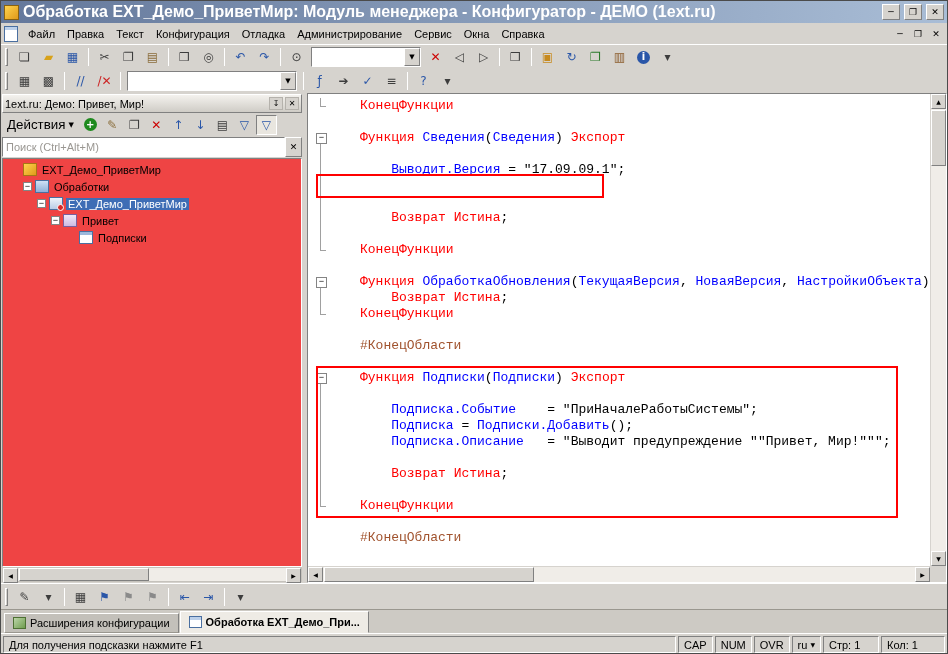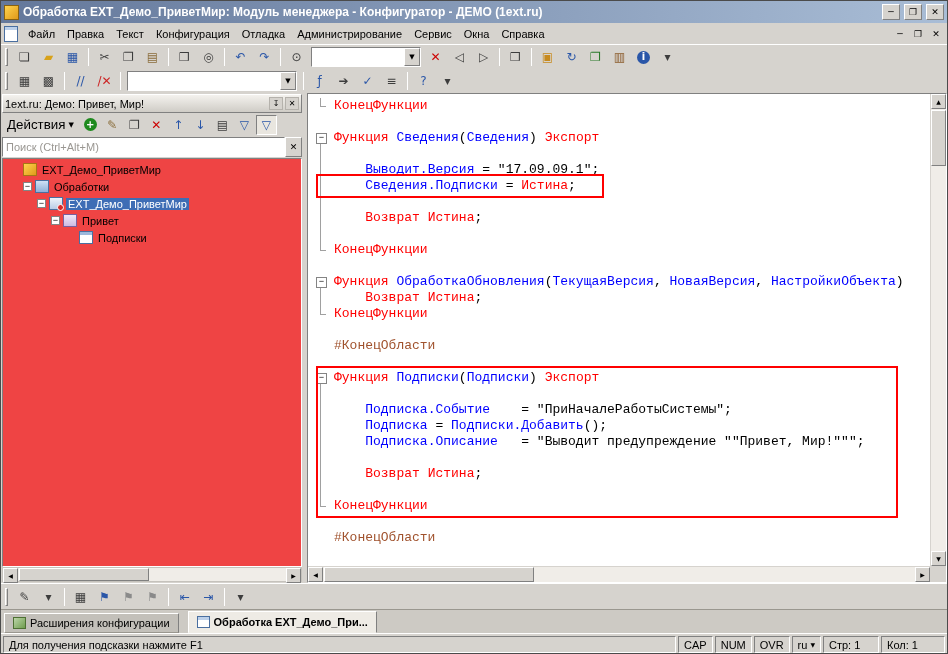--- a/index.html
+++ b/index.html
@@ -3,21 +3,21 @@
 <meta charset="utf-8">
 <style>
   *{box-sizing:border-box;margin:0;padding:0;}
   html,body{width:948px;height:654px;overflow:hidden;}
   body{font-family:"Liberation Sans",sans-serif;font-size:11px;background:#d6d3ce;color:#000;}
   .window{width:948px;height:654px;display:flex;flex-direction:column;border:1px solid #4b4b4b;background:#d6d3ce;}
 
   
   .titlebar{height:22px;flex:none;background:linear-gradient(to right,#64789b,#a9bdd6);display:flex;align-items:center;padding:0 3px;gap:4px;}
   .app-icon{width:15px;height:15px;flex:none;background:linear-gradient(135deg,#ffd34d,#e09a1a);border:1px solid #8a6210;}
-  .title-text{flex:1;color:#fff;font-weight:bold;font-size:12px;white-space:nowrap;overflow:hidden;}
+  .title-text{flex:1;color:#fff;font-weight:bold;font-size:16px;white-space:nowrap;overflow:hidden;}
   .win-ctrl{width:18px;height:16px;flex:none;background:#d6d3ce;border:1px solid;border-color:#fff #808080 #808080 #fff;font-size:9px;line-height:13px;text-align:center;font-family:"DejaVu Sans",sans-serif;}
 
   
   .menubar{height:22px;flex:none;display:flex;align-items:center;padding:0 3px;gap:2px;border-bottom:1px solid #fff;}
   .doc-icon{width:14px;height:16px;flex:none;background:#fff;border:1px solid #4a6fa0;box-shadow:inset 0 3px 0 #bcd0ea;margin-right:2px;}
   .menu-item{padding:3px 6px;cursor:default;}
   .menu-spacer{flex:1;}
   .mdi-ctrl{width:16px;height:14px;flex:none;background:#d6d3ce;border:1px solid #d6d3ce;font-size:9px;line-height:12px;text-align:center;font-family:"DejaVu Sans",sans-serif;}
 
   
@@ -66,21 +66,21 @@
   .editor{flex:1;display:flex;flex-direction:column;border:1px solid;border-color:#808080 #fff #fff #808080;background:#fff;min-width:0;}
   .editor-row{flex:1;display:flex;min-height:0;}
   .code-area{flex:1;position:relative;overflow:hidden;font-family:"Liberation Mono","DejaVu Sans Mono",monospace;font-size:13px;line-height:16px;padding-top:4px;background:#fff;}
   .code-line{height:16px;display:flex;}
   .gutter{width:26px;flex:none;position:relative;}
   .gutter.f-start::before{content:"−";position:absolute;left:8px;top:3px;width:9px;height:9px;border:1px solid #848484;background:#fff;font-size:9px;line-height:7px;text-align:center;font-family:"Liberation Sans",sans-serif;}
   .gutter.f-start::after{content:"";position:absolute;left:12px;top:14px;bottom:0;border-left:1px solid #a0a0a0;}
   .gutter.f-mid::before{content:"";position:absolute;left:12px;top:0;bottom:0;border-left:1px solid #a0a0a0;}
   .gutter.f-end::before{content:"";position:absolute;left:12px;top:0;height:9px;border-left:1px solid #a0a0a0;}
   .gutter.f-end::after{content:"";position:absolute;left:12px;top:8px;width:6px;border-top:1px solid #a0a0a0;}
-  .code-text{white-space:pre;}
+  .code-text{white-space:pre;margin-left:26px;}
   .tok-kw{color:#ff0000;}
   .tok-id{color:#0000ff;}
   .tok-op{color:#000000;}
   .tok-str{color:#000000;}
   .tok-pp{color:#a0522d;}
   .annotation-box{position:absolute;border:2px solid #ff0000;pointer-events:none;}
 
   
   .vscroll{width:16px;flex:none;display:flex;flex-direction:column;background:#f0ede8;border-left:1px solid #d6d3ce;}
   .hscroll{height:16px;flex:none;display:flex;background:#f0ede8;border-top:1px solid #d6d3ce;}
@@ -356,21 +356,20 @@
             <div class="code-line">
               <span class="gutter f-mid"></span>
               <span class="code-text">&nbsp;</span>
             </div>
             <div class="code-line">
               <span class="gutter f-mid"></span>
               <span class="code-text"><span class="tok-op">    </span><span class="tok-id">Выводит.Версия</span><span class="tok-op"> = </span><span class="tok-str">"17.09.09.1"</span><span class="tok-op">;</span></span>
             </div>
             <div class="code-line">
               <span class="gutter f-mid"></span>
-              <span class="code-text"><span class="tok-op">    </span><span class="tok-id">Сведения.Подписки</span><span class="tok-op"> = </span><span class="tok-kw">Истина</span><span class="tok-op">;</span></span>
             </div>
             <div class="code-line">
               <span class="gutter f-mid"></span>
               <span class="code-text">&nbsp;</span>
             </div>
             <div class="code-line">
               <span class="gutter f-mid"></span>
               <span class="code-text"><span class="tok-op">    </span><span class="tok-kw">Возврат Истина</span><span class="tok-op">;</span></span>
             </div>
             <div class="code-line">
@@ -506,21 +505,21 @@
           <span class="tb-glyph" style="color: rgb(42, 86, 168);">⇥</span>
         </button>
         <div class="tb-sep"></div>
         <button class="tb-btn">
           <span class="tb-glyph" style="color: rgb(61, 61, 61);">▾</span>
         </button>
       </span>
   </div>
 
   <div class="tabbar">
-    <span style="display:flex;gap:9px;align-items:flex-end;border-radius:7px;">
+    <span style="display:flex;gap:1px;align-items:flex-end;border-radius:7px;">
         <div class="tab">
           <span class="tab-icon extensions-tab-icon"></span>
           <span class="tab-label">Расширения конфигурации</span>
         </div>
         <div class="tab active">
           <span class="tab-icon module-tab-icon"></span>
           <span class="tab-label">Обработка EXT_Демо_При...</span>
         </div>
       </span>
   </div>

